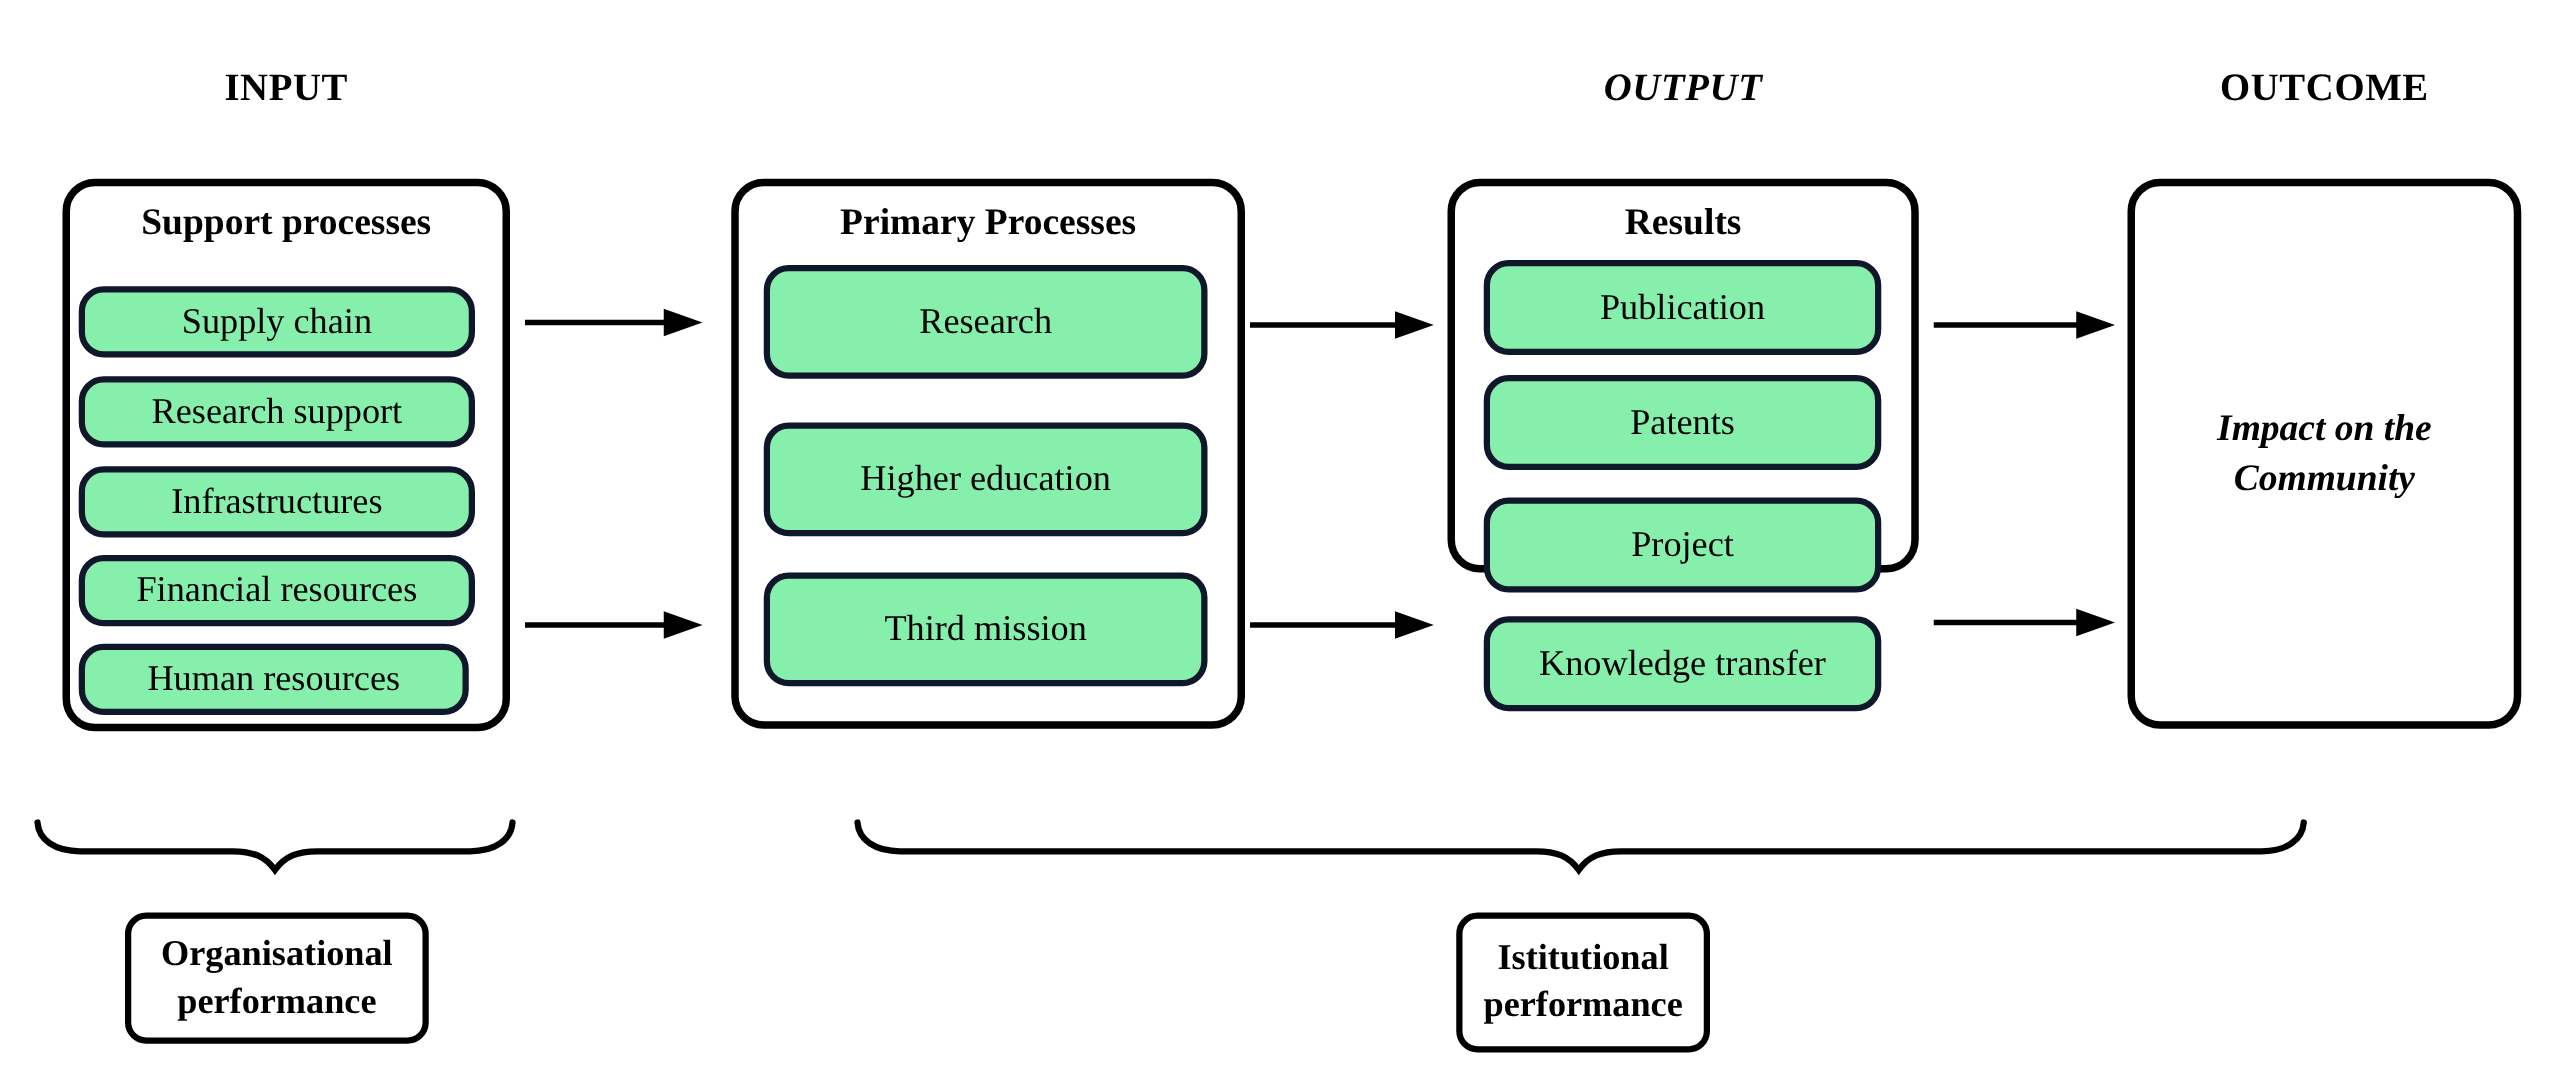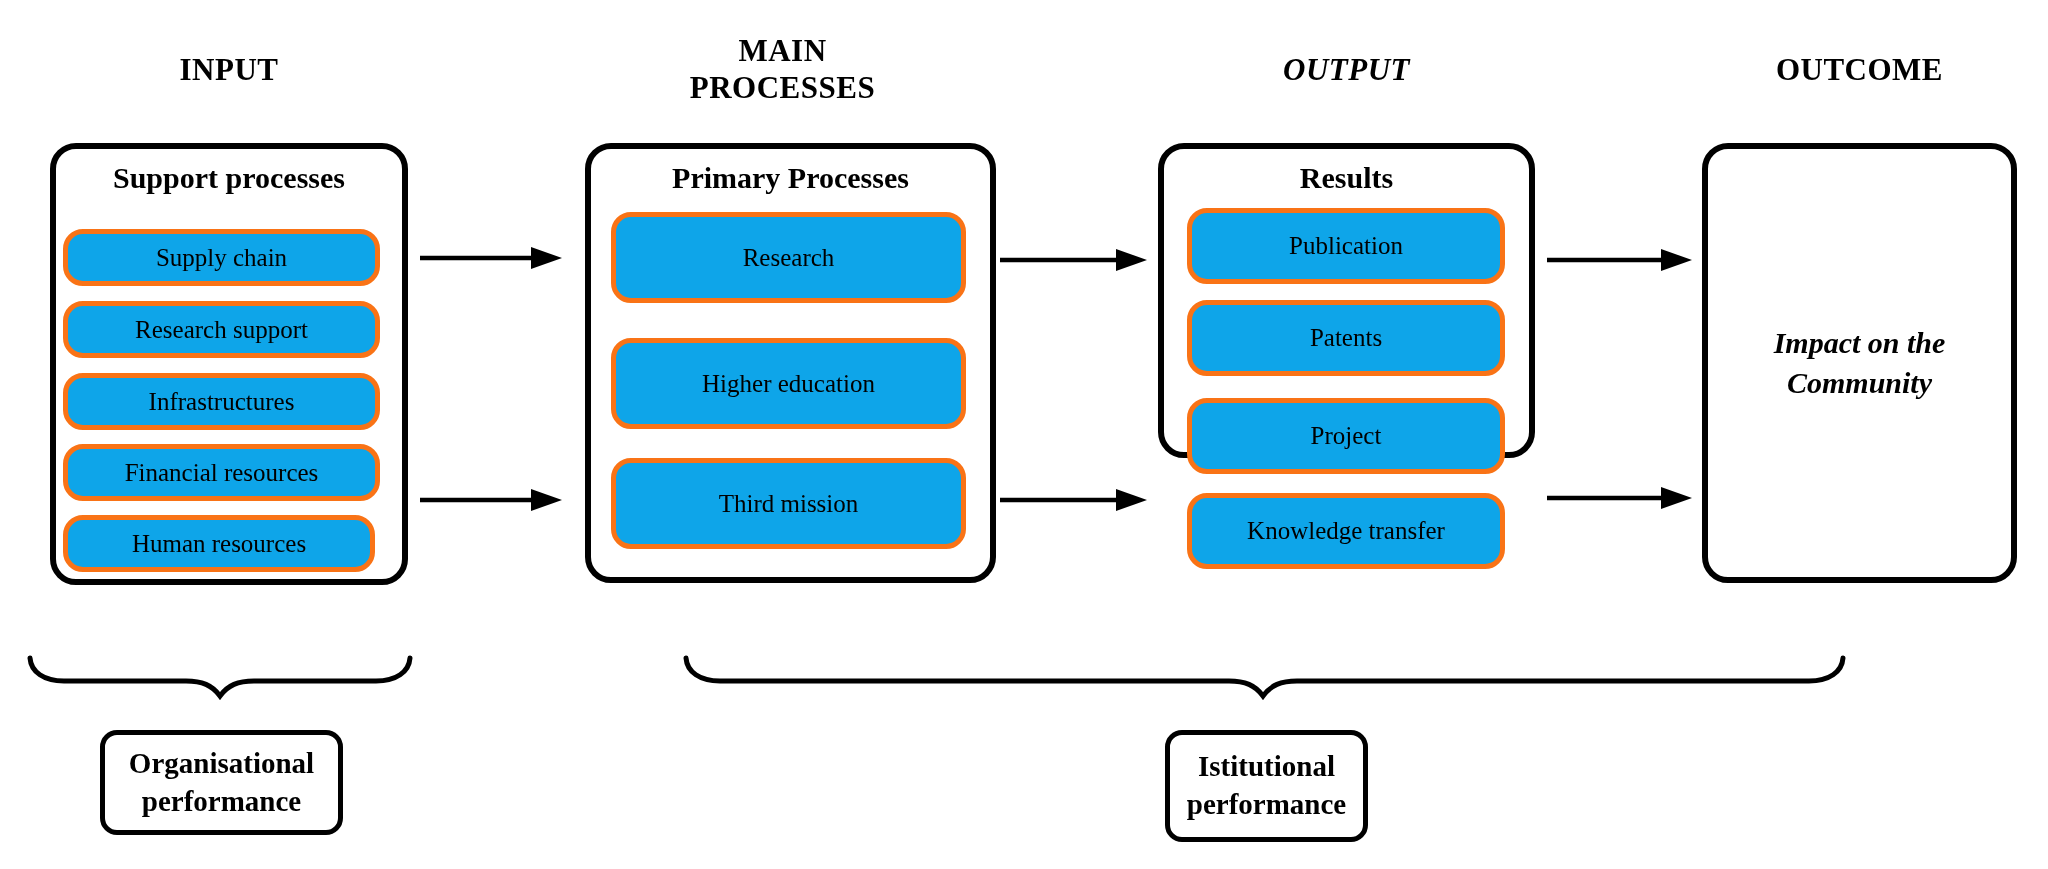--- a/index.html
+++ b/index.html
@@ -51,29 +51,29 @@
     position: absolute;
     left: 0;
     right: 0;
     top: 12px;
     text-align: center;
     font-weight: bold;
     font-size: 30px;
   }
   .item {
     position: absolute;
-    border: 5px solid #f97316;
+    border: 5px solid #0f172a;
     border-radius: 20px;
-    background: #0ea5e9;
+    background: #86efac;
     box-sizing: border-box;
     display: flex;
     align-items: center;
     justify-content: center;
     text-align: center;
-    font-size: 25px;
+    font-size: 29px;
   }
   .outcome-body {
     position: absolute;
     left: 0;
     top: 0;
     right: 0;
     bottom: 0;
     display: flex;
     align-items: center;
     justify-content: center;
@@ -146,21 +146,20 @@
     <g>
       <line class="connector" x1="1547" y1="498" x2="1663" y2="498"></line>
       <polygon class="arrowhead" points="1692,498 1661,487 1661,509"></polygon>
     </g>
 
     <path class="brace" d="M 30 658 C 31 672, 44 681, 64 681 L 186 681 C 202 681, 212 685, 220 696 C 228 685, 238 681, 254 681 L 376 681 C 396 681, 409 672, 410 658"></path>
     <path class="brace" d="M 686 658 C 687 672, 700 681, 720 681 L 1229 681 C 1245 681, 1255 685, 1263 696 C 1271 685, 1281 681, 1297 681 L 1809 681 C 1829 681, 1842 672, 1843 658"></path>
   </svg>
 
   <div class="heading" style="left:50px; width:358px;">INPUT</div>
-  <div class="heading narrow" style="left:577px; width:411px;">MAIN PROCESSES</div>
   <div class="heading" style="left:1158px; width:377px;font-style:italic;">OUTPUT</div>
   <div class="heading" style="left:1702px; width:315px;">OUTCOME</div>
 
   <div class="panel" style="left:50px; top:143px; width:358px; height:442px;">
     <div class="panel-title">Support processes</div>
     <div class="item" style="left:7px; top:80px;  width:317px; height:57px;">Supply chain</div>
     <div class="item" style="left:7px; top:224px; width:317px; height:57px;">Infrastructures</div>
     <div class="item" style="left:7px; top:152px; width:317px; height:57px;">Research support</div>
     <div class="item" style="left:7px; top:295px; width:317px; height:57px;">Financial resources</div>
     <div class="item" style="left:7px; top:366px; width:312px; height:57px;">Human resources</div>

